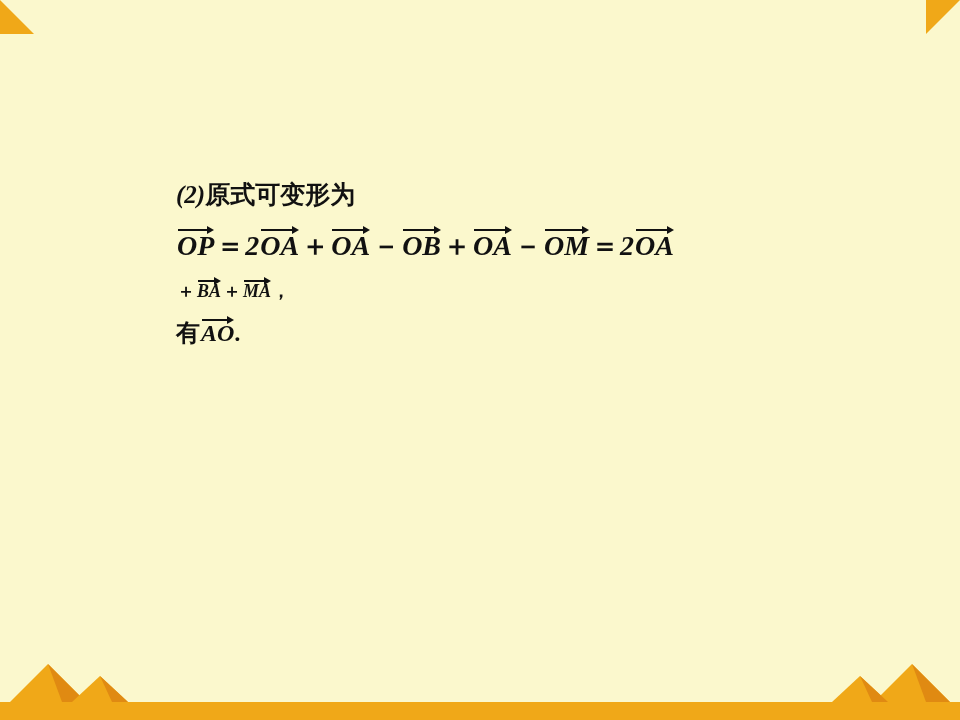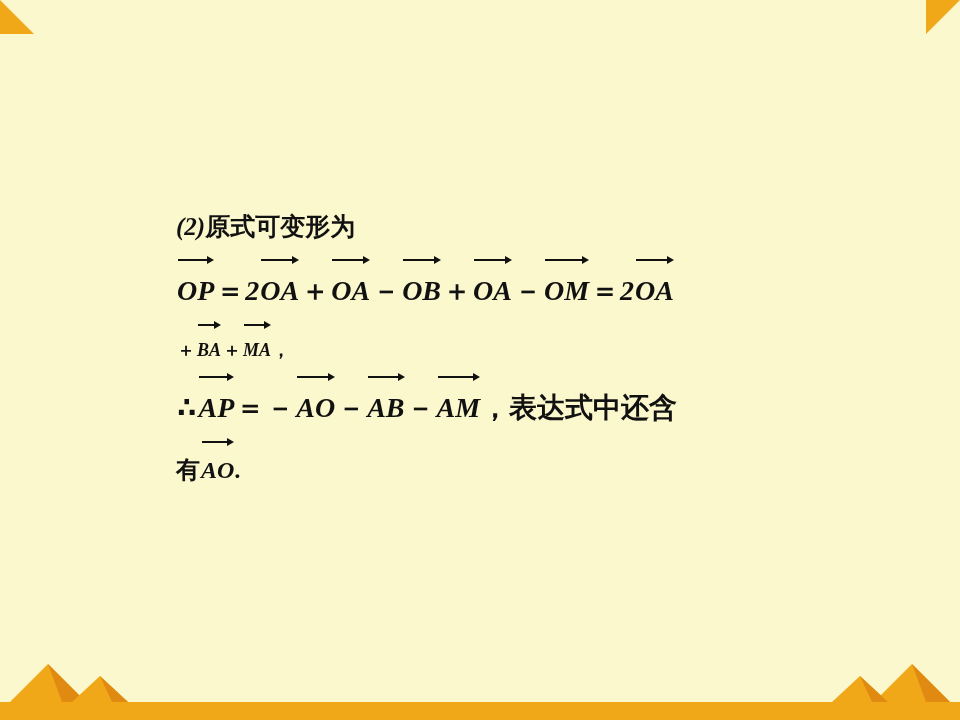--- a/index.html
+++ b/index.html
@@ -51,21 +51,20 @@
     height: 40px;
   }
 
   
   .content {
     position: absolute;
     left: 176px;
     top: 178px;
     width: 700px;
     color: #111;
-    margin-top: 32px;
   }
   .line {
     font-weight: bold;
     white-space: nowrap;
   }
   .line-1 {
     font-size: 25px;
     margin-bottom: 16px;
   }
   .line-2 {
@@ -96,21 +95,21 @@
     font-family: "Liberation Serif", serif;
   }
 
   
   .vec {
     position: relative;
     display: inline-block;
     font-style: italic;
     font-family: "Liberation Serif", serif;
     font-weight: bold;
-    padding-top: 16px;
+    padding-top: 1px;
     margin: 0 1px;
   }
   .vec::before {
     content: "";
     position: absolute;
     left: 1px;
     right: 4px;
     top: 0px;
     height: 2px;
     background: #111;
@@ -145,23 +144,20 @@
   </div>
 
   <div class="line line-2">
     <span class="vec">OP</span><span class="op">＝</span><span class="it">2</span><span class="vec">OA</span><span class="op">＋</span><span class="vec">OA</span><span class="op">－</span><span class="vec">OB</span><span class="op">＋</span><span class="vec">OA</span><span class="op">－</span><span class="vec">OM</span><span class="op">＝</span><span class="it">2</span><span class="vec">OA</span>
   </div>
 
   <div class="line line-3">
     <span class="op">＋</span><span class="vec">BA</span><span class="op">＋</span><span class="vec">MA</span><span class="cn">，</span>
   </div>
 
-  <div class="line line-4">
-    <span class="op">∴</span><span class="vec">AP</span><span class="op">＝</span><span class="op">－</span><span class="vec">AO</span><span class="op">－</span><span class="vec">AB</span><span class="op">－</span><span class="vec">AM</span><span class="cn">，</span><span class="cn">表达式中还含</span>
-  </div>
 
   <div class="line line-5">
     <span class="cn">有</span><span class="vec">AO</span><span class="it">.</span>
   </div>
 
 
 </div>
 
 <svg class="mountains" viewBox="0 0 960 40" preserveAspectRatio="none">
   <polygon points="10,40 48,2 86,40" fill="#f0a818"></polygon>

